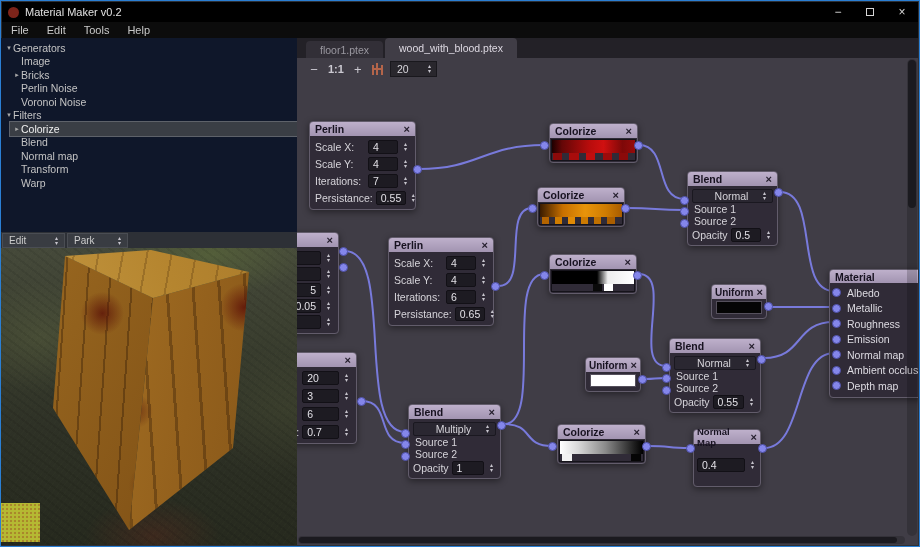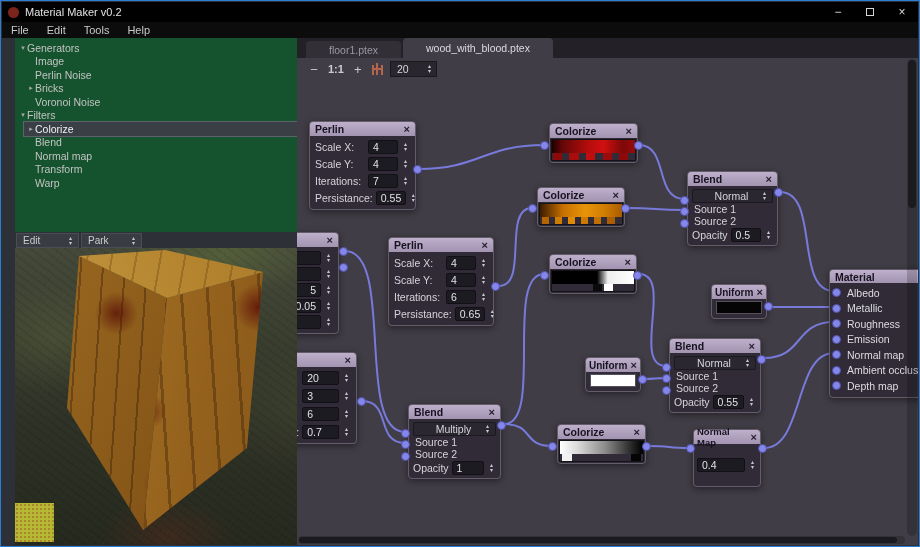--- a/index.html
+++ b/index.html
@@ -13,21 +13,21 @@
   .title-text{color:#e2e2e2;font-size:11px;}
   .win-controls{margin-left:auto;display:flex;height:100%;}
   .win-btn{width:32px;height:100%;color:#d6d6d6;font-size:12px;display:flex;align-items:center;justify-content:center;}
   .max-box{width:8px;height:8px;border:1px solid #d6d6d6;display:inline-block;}
 
   
   .menubar{position:absolute;left:1px;top:21px;right:1px;height:16px;background:#0c0c0c;display:flex;align-items:center;}
   .menu-item{color:#c9c9c9;font-size:11px;padding:0 9px;}
 
   
-  .left-panel{position:absolute;left:14px;top:37px;width:338px;bottom:1px;background:#14532d;}
+  .left-panel{position:absolute;left:0;top:37px;width:338px;bottom:1px;background:#0f172a;}
   .tree{position:absolute;top:0;left:0;right:0;height:194px;padding-top:3px;overflow:hidden;}
   .tree-row{height:13.5px;display:flex;align-items:center;color:#c3c3c3;font-size:10.5px;}
   .tree-row .arrow{width:8px;font-size:7px;color:#a8a8a8;text-align:center;flex:0 0 auto;}
   .tree-row.d0{padding-left:4px;}
   .tree-row.d1{padding-left:12px;}
   .tree-row.d1.noarrow{padding-left:20px;}
   .tree-row.selected{background:#3a3e45;outline:1px solid #5e626a;color:#f0f0f0;margin-left:9px;margin-right:4px;}
   .tree-row.selected.d1{padding-left:3px;}
 
   .selects{position:absolute;top:194px;left:0;right:0;height:16px;display:flex;gap:2px;background:#2d3036;}
@@ -68,21 +68,21 @@
       radial-gradient(circle 24px at 40% 55%, rgba(76,10,5,.5), transparent 70%),
       radial-gradient(circle 30px at 80% 70%, rgba(86,12,6,.6), transparent 75%),
       repeating-linear-gradient(86deg, rgba(46,24,5,.35) 0 3px, transparent 3px 26px),
       linear-gradient(100deg,#b07b28,#94611d 55%,#7d4f16);}
   .thumb{position:absolute;left:0;bottom:3px;width:39px;height:39px;background:#b5b933;
     background-image:radial-gradient(rgba(150,60,30,.4) 1px, transparent 1.6px);background-size:4px 4px;}
 
   
   .graph{position:absolute;left:296px;top:37px;right:1px;bottom:1px;background:#232127;}
   .tabstrip{position:absolute;top:0;left:0;right:0;height:20px;display:flex;align-items:flex-end;padding-left:9px;}
-  .tab{font-size:10.5px;padding:0 23px;display:flex;align-items:center;border-radius:4px 4px 0 0;}
+  .tab{font-size:10.5px;padding:0 14px;display:flex;align-items:center;border-radius:4px 4px 0 0;}
   .tab.inactive{height:17px;background:#322f37;color:#9a98a0;margin-right:2px;}
   .tab.active{height:20px;background:#403d46;color:#ddd9e2;}
   .canvas{position:absolute;top:20px;left:0;right:0;bottom:0;background:#403d46;overflow:hidden;}
 
   
   .toolbar{position:absolute;left:10px;top:3px;display:flex;align-items:center;gap:7px;z-index:30;}
   .tool-btn{color:#cbc9d1;font-size:13px;min-width:14px;text-align:center;}
   .tool-btn.ratio{font-size:11px;font-weight:bold;}
   .snap-icon{width:11px;height:12px;background:
      linear-gradient(#b4654a,#b4654a) 0 2px/2px 10px,
@@ -166,26 +166,26 @@
 
   <div class="left-panel">
     <div class="tree">
       <div class="tree-row d0">
           <span class="arrow">▾</span>
           <span>Generators</span>
         </div>
       <div class="tree-row d1 noarrow">
           <span>Image</span>
         </div>
-      <div class="tree-row d1 noarrow">
-          <span>Perlin Noise</span>
-        </div>
       <div class="tree-row d1">
           <span class="arrow">▸</span>
           <span>Bricks</span>
+        </div>
+      <div class="tree-row d1 noarrow">
+          <span>Perlin Noise</span>
         </div>
       <div class="tree-row d1 noarrow">
           <span>Voronoi Noise</span>
         </div>
       <div class="tree-row d0">
           <span class="arrow">▾</span>
           <span>Filters</span>
         </div>
       <div class="tree-row d1 selected">
           <span class="arrow">▸</span>

